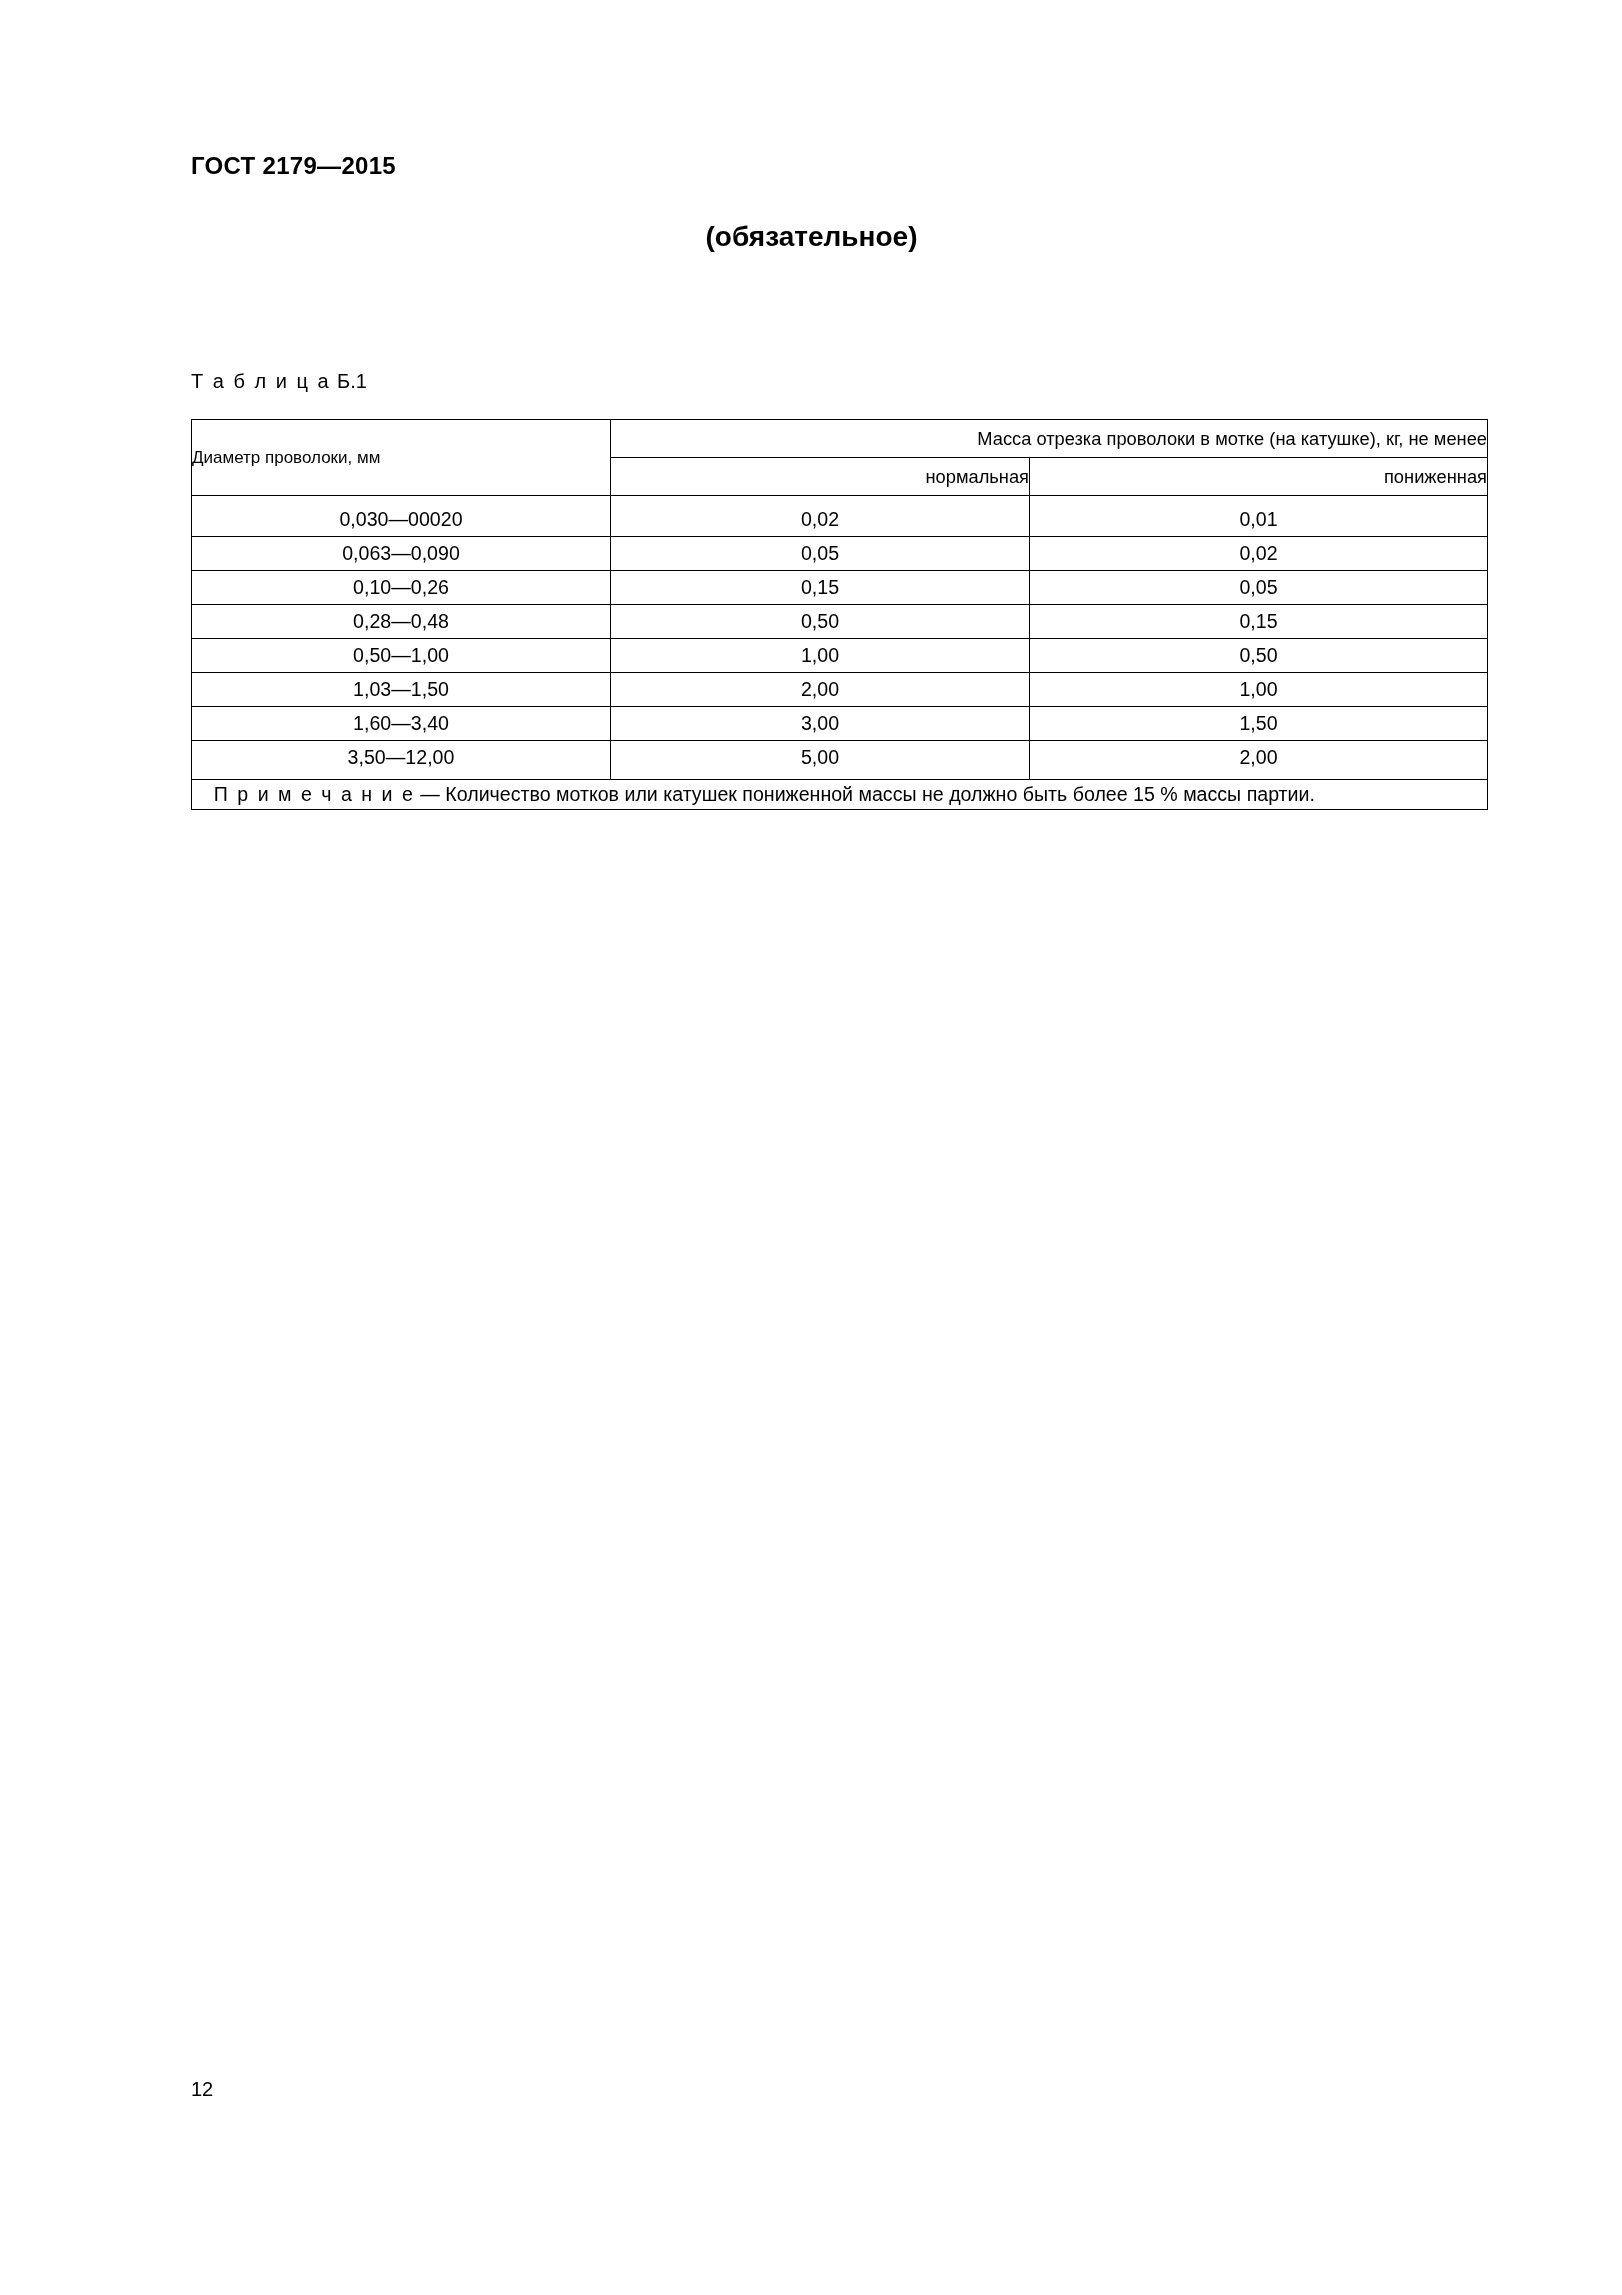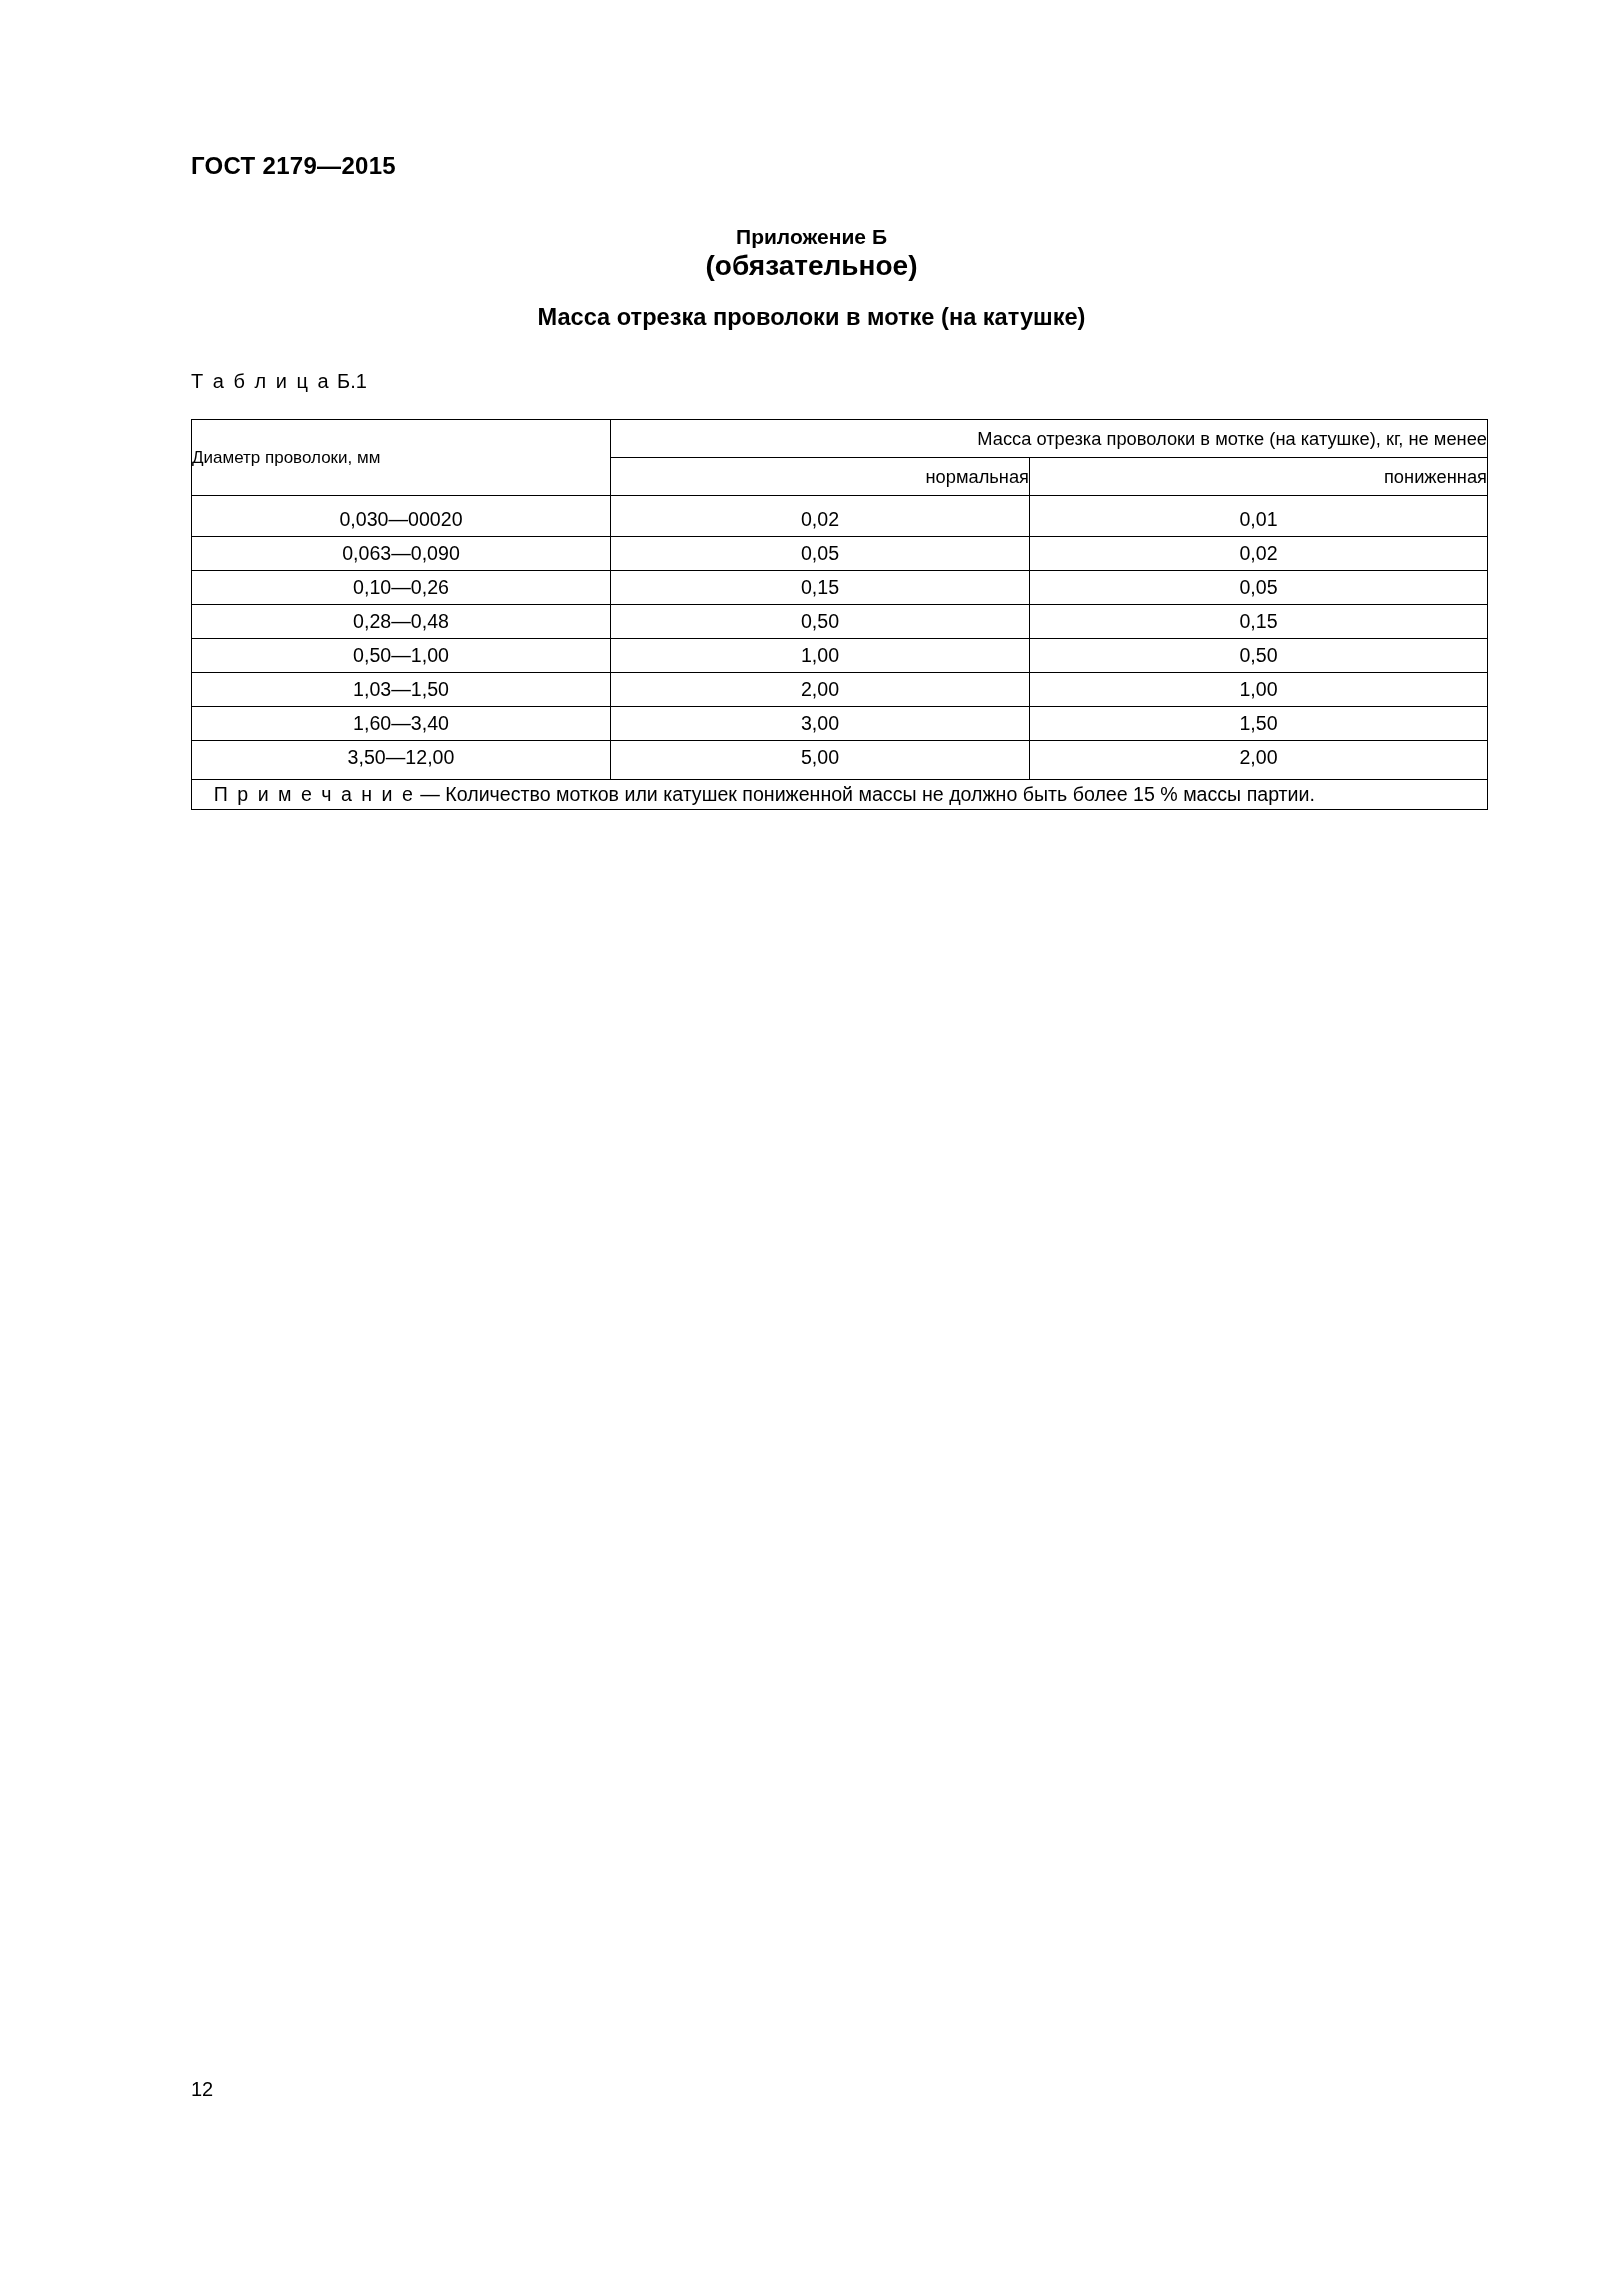--- a/index.html
+++ b/index.html
@@ -121,23 +121,21 @@
   }
 </style>
 </head>
 <body>
 
 <div class="page">
 
   <div class="doc-header">ГОСТ 2179—2015</div>
 
   <div class="annex-block">
-    <div class="annex-line">Приложение Б</div>
     <div class="annex-sub">(обязательное)</div>
-    <div class="annex-title">Масса отрезка проволоки в мотке (на катушке)</div>
   </div>
 
   <div class="table-caption">
     <span>Т а б л и ц а</span><span class="num" style="margin-left:6.5px;">Б.1</span>
   </div>
 
   <table class="b1">
     <colgroup>
       <col class="col-d">
       <col class="col-n">

